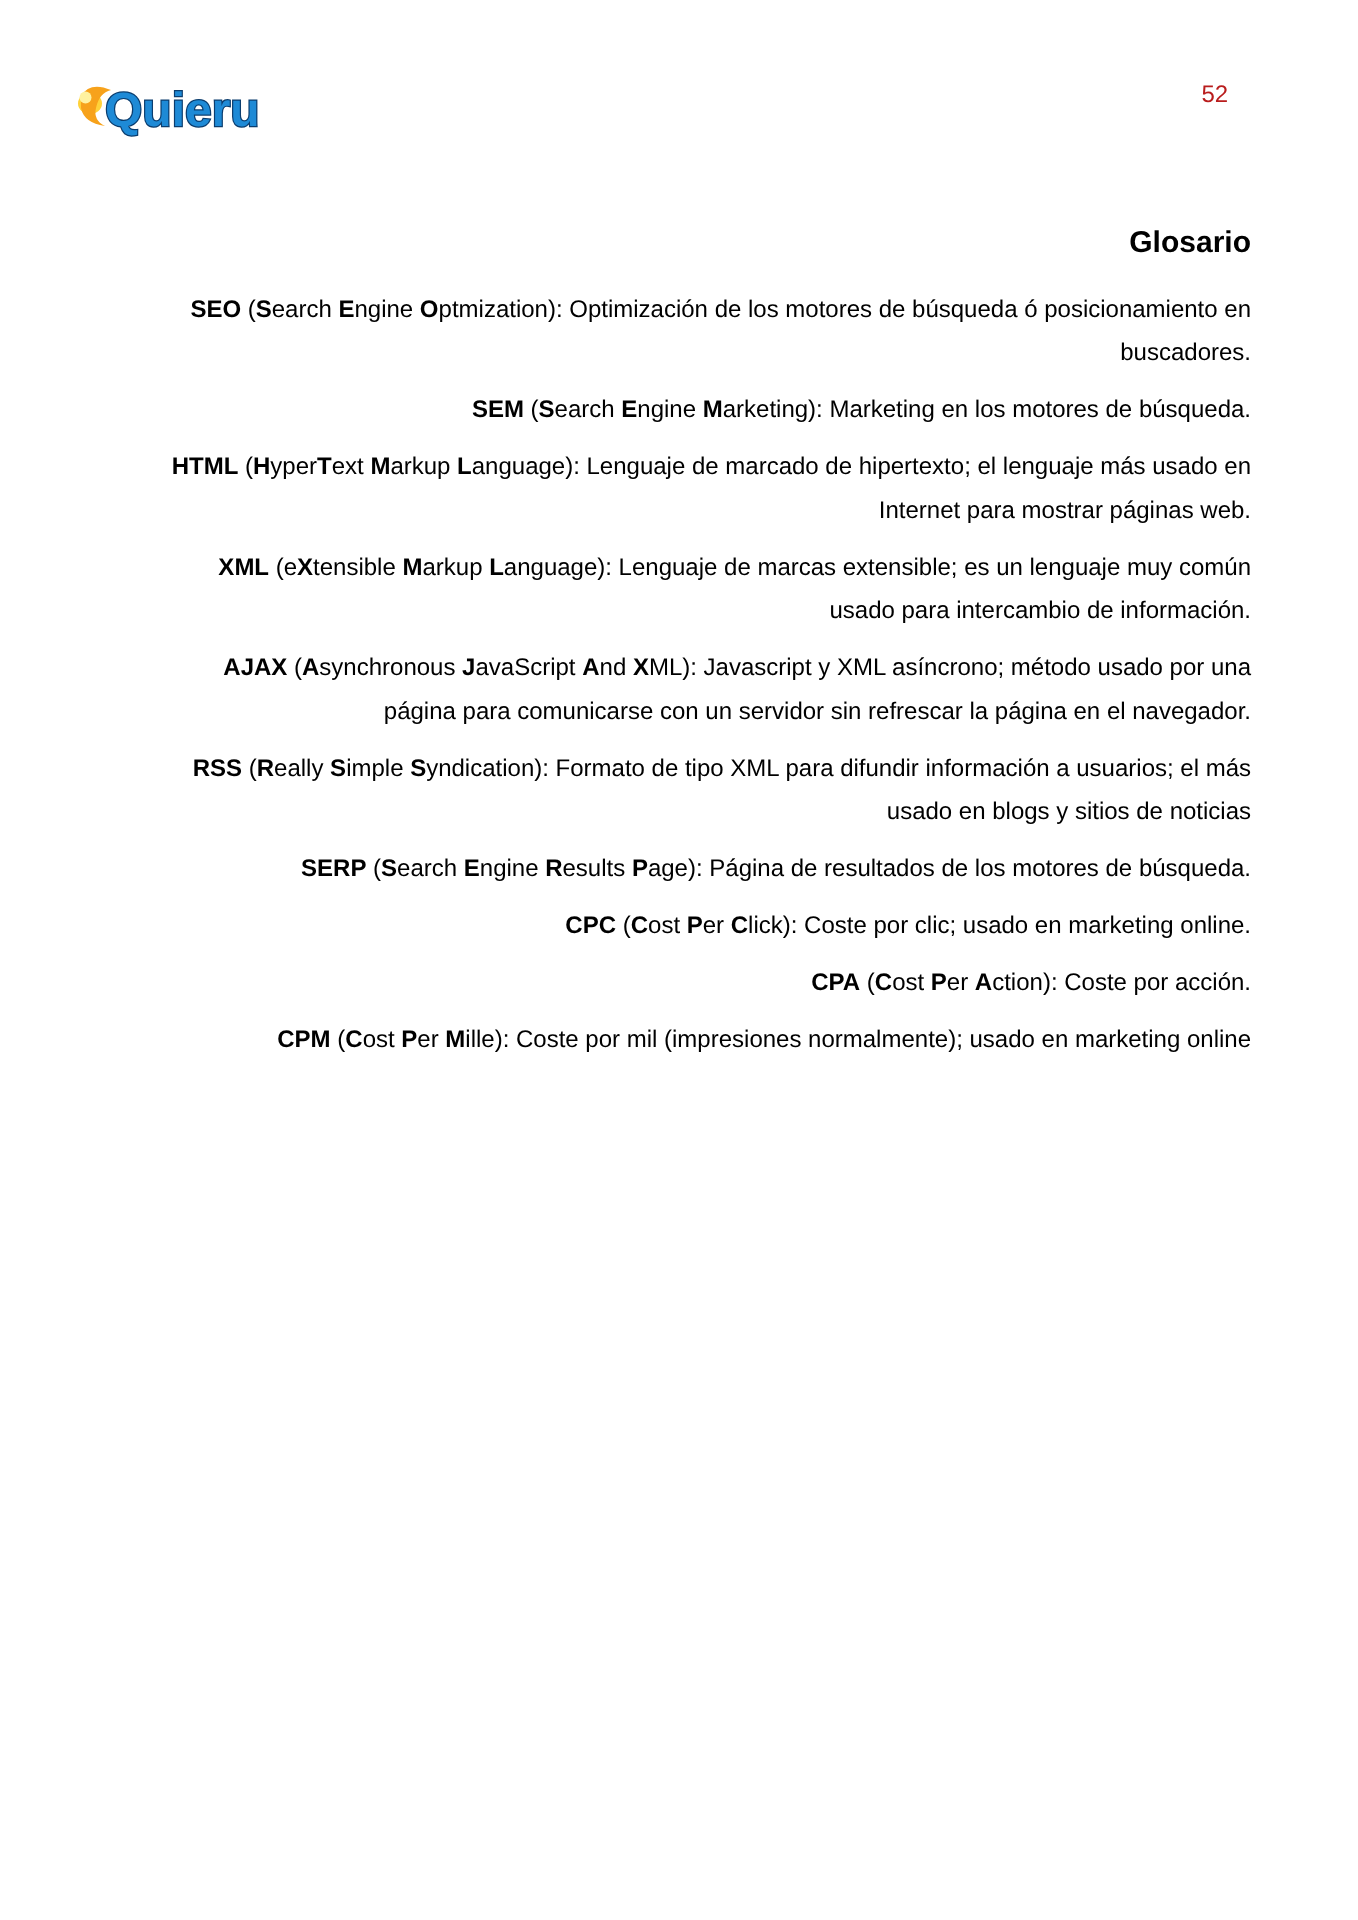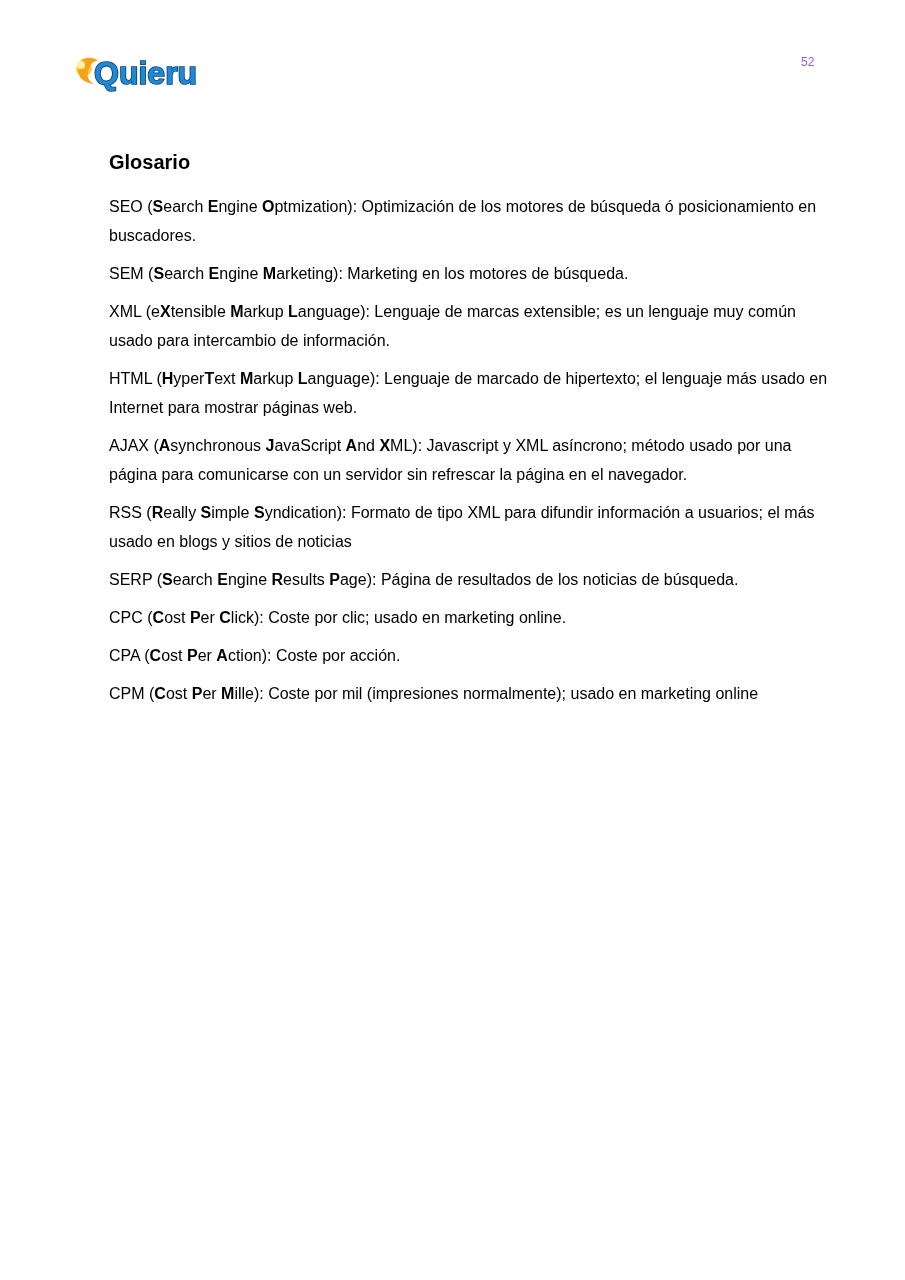--- a/index.html
+++ b/index.html
@@ -10,50 +10,51 @@
     body {
       width: 905px;
       height: 1280px;
       position: relative;
       overflow: hidden;
       font-family: "Liberation Sans", sans-serif;
       color: #000000;
     }
     .logo {
       position: absolute;
-      left: 74px;
+      left: 50px;
       top: 50px;
       width: 125px;
       height: 46px;
     }
     .page-number {
       position: absolute;
       left: 801px;
       top: 55px;
-      font-size: 12px;
-      color: #8b5cf6;
+      font-size: 16px;
+      color: #b91c1c;
     }
     .content {
       position: absolute;
       left: 109px;
       top: 148px;
       width: 725px;
+      text-align: right;
     }
     .heading {
       font-size: 20px;
       font-weight: bold;
       margin: 0 0 16px 0;
       line-height: 28px;
     }
     .entry {
       font-size: 16px;
       line-height: 29px;
       margin: 0 0 9px 0;
     }
-    .entry b { font-weight: normal; }
+    .entry b { font-weight: bold; }
     .exp { }
     .exp.plain { font-style: normal; }
     .exp b { font-weight: bold; }
   </style>
 </head>
 <body>
 
 <div class="logo">
   <svg width="125" height="46" viewBox="0 0 125 46">
 
@@ -64,22 +65,22 @@
   </svg>
 </div>
 
 <div class="page-number">52</div>
 
 <div class="content">
   <h2 class="heading">Glosario</h2>
   <div id="entries">
       <p class="entry"><b>SEO</b> (<span class="exp"><b>S</b>earch <b>E</b>ngine <b>O</b>ptmization</span>)<span>: Optimización de los motores de búsqueda ó posicionamiento en buscadores.</span></p>
       <p class="entry"><b>SEM</b> (<span class="exp"><b>S</b>earch <b>E</b>ngine <b>M</b>arketing</span>)<span>: Marketing en los motores de búsqueda.</span></p>
+      <p class="entry"><b>HTML</b> (<span class="exp"><b>H</b>yper<b>T</b>ext <b>M</b>arkup <b>L</b>anguage</span>)<span>: Lenguaje de marcado de hipertexto; el lenguaje más usado en Internet para mostrar páginas web.</span></p>
       <p class="entry"><b>XML</b> (<span class="exp plain">e<b>X</b>tensible <b>M</b>arkup <b>L</b>anguage</span>)<span>: Lenguaje de marcas extensible; es un lenguaje muy común usado para intercambio de información.</span></p>
-      <p class="entry"><b>HTML</b> (<span class="exp"><b>H</b>yper<b>T</b>ext <b>M</b>arkup <b>L</b>anguage</span>)<span>: Lenguaje de marcado de hipertexto; el lenguaje más usado en Internet para mostrar páginas web.</span></p>
       <p class="entry"><b>AJAX</b> (<span class="exp"><b>A</b>synchronous <b>J</b>avaScript <b>A</b>nd <b>X</b>ML</span>)<span>: Javascript y XML asíncrono; método usado por una página para comunicarse con un servidor sin refrescar la página en el navegador.</span></p>
       <p class="entry"><b>RSS</b> (<span class="exp"><b>R</b>eally <b>S</b>imple <b>S</b>yndication</span>)<span>: Formato de tipo XML para difundir información a usuarios; el más usado en blogs y sitios de noticias</span></p>
-      <p class="entry"><b>SERP</b> (<span class="exp"><b>S</b>earch <b>E</b>ngine <b>R</b>esults <b>P</b>age</span>)<span>: Página de resultados de los noticias de búsqueda.</span></p>
+      <p class="entry"><b>SERP</b> (<span class="exp"><b>S</b>earch <b>E</b>ngine <b>R</b>esults <b>P</b>age</span>)<span>: Página de resultados de los motores de búsqueda.</span></p>
       <p class="entry"><b>CPC</b> (<span class="exp"><b>C</b>ost <b>P</b>er <b>C</b>lick</span>)<span>: Coste por clic; usado en marketing online.</span></p>
       <p class="entry"><b>CPA</b> (<span class="exp"><b>C</b>ost <b>P</b>er <b>A</b>ction</span>)<span>: Coste por acción.</span></p>
       <p class="entry"><b>CPM</b> (<span class="exp"><b>C</b>ost <b>P</b>er <b>M</b>ille</span>)<span>: Coste por mil (impresiones normalmente); usado en marketing online</span></p>
     </div>
 </div>
 
 </body></html>

